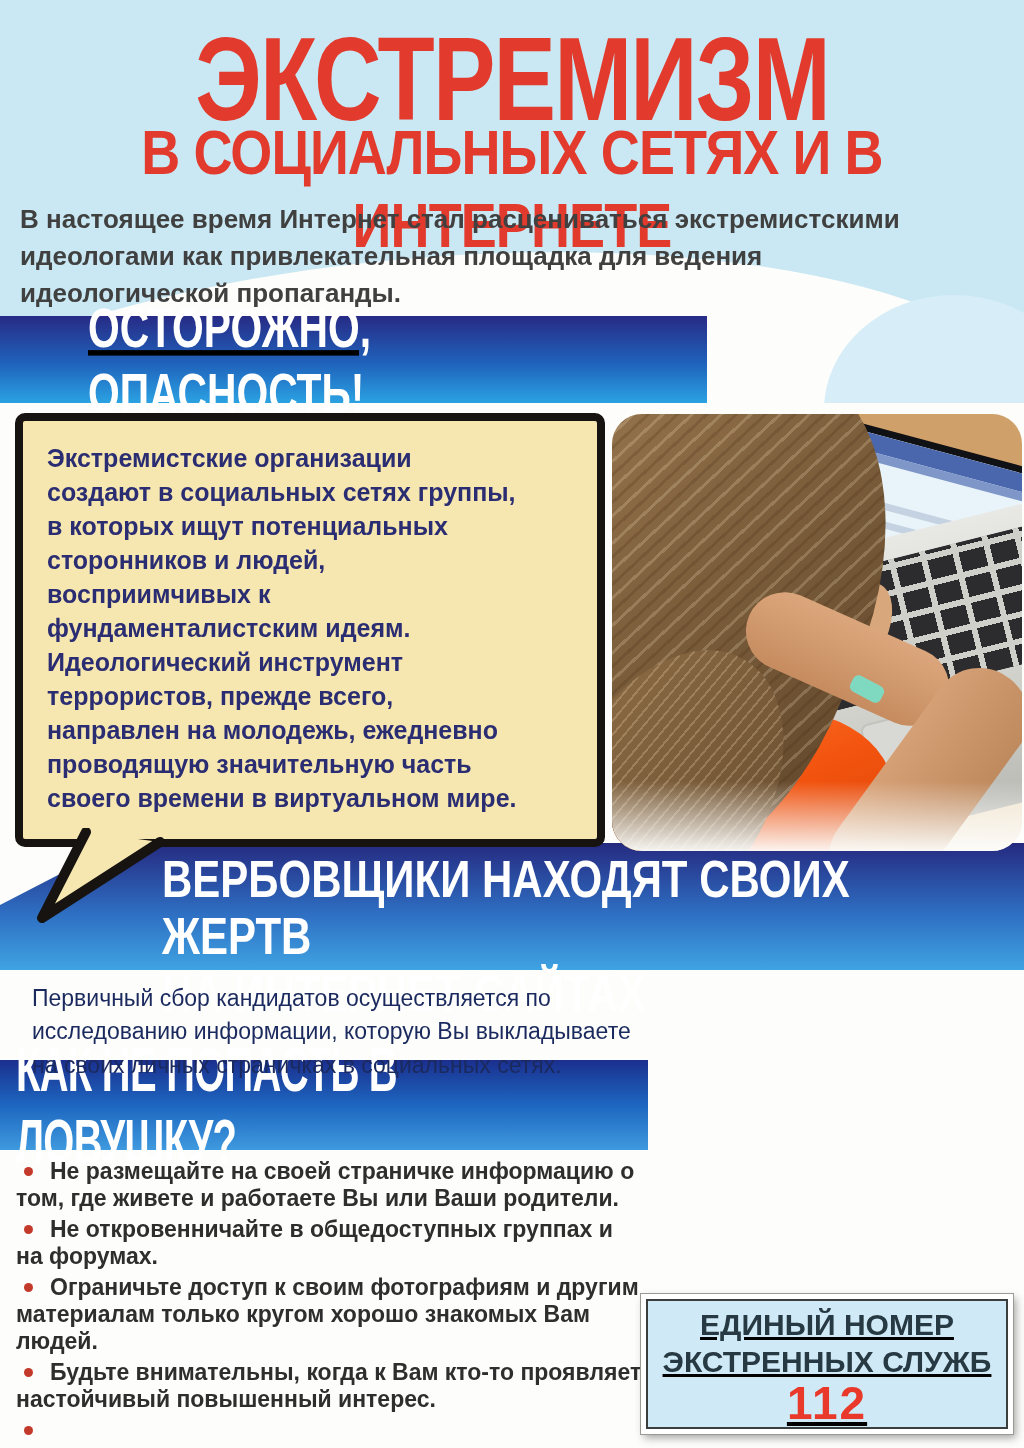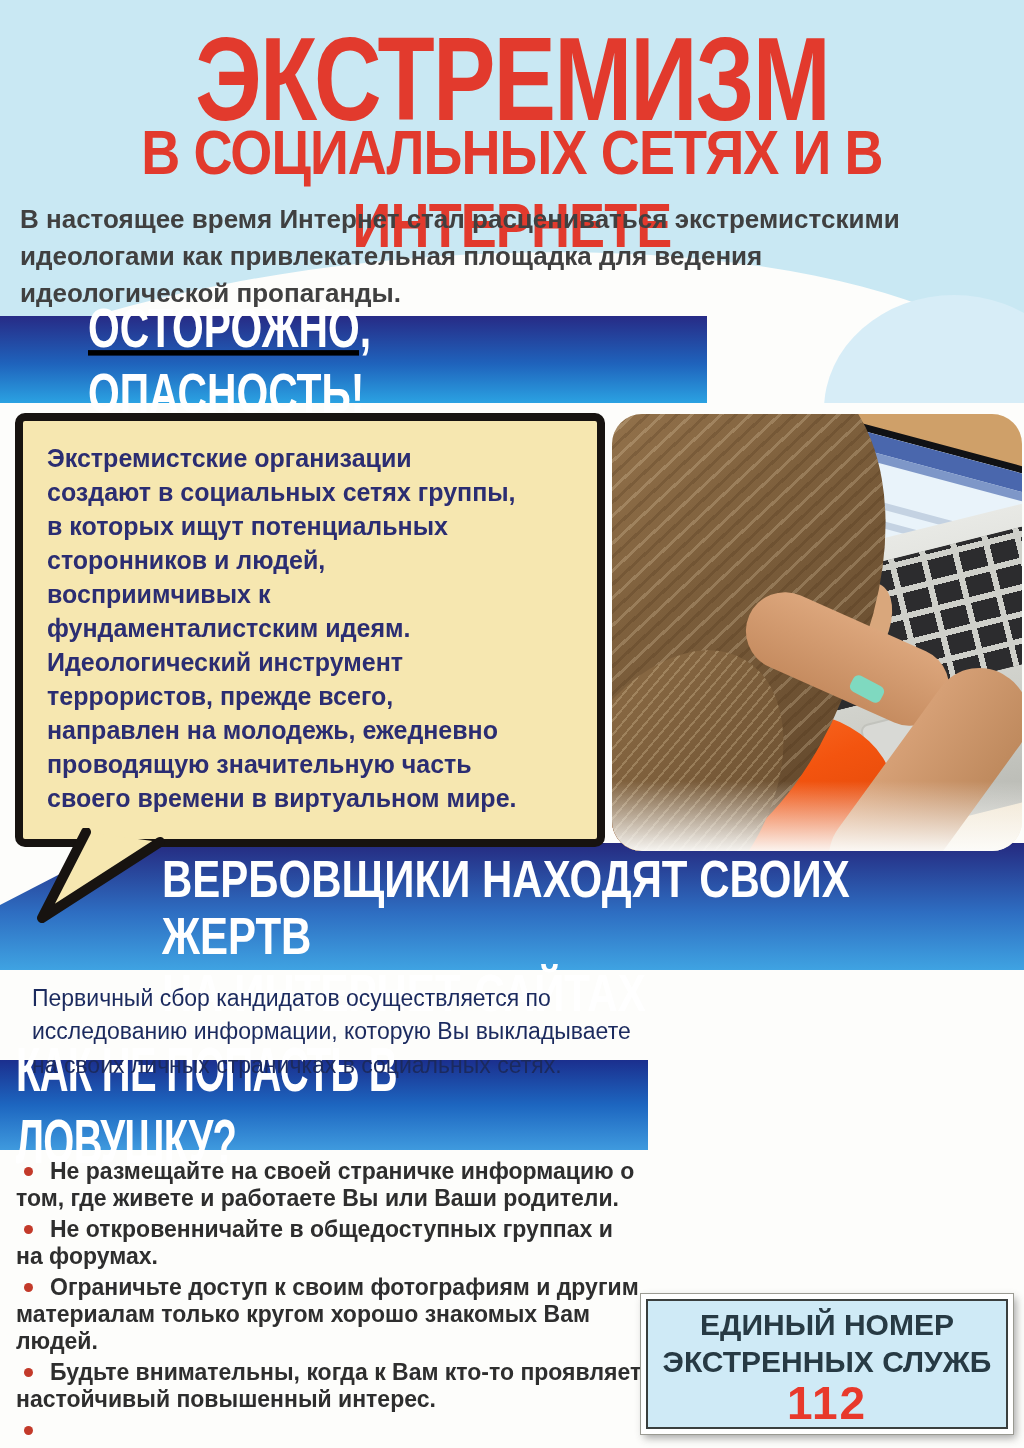--- a/index.html
+++ b/index.html
@@ -93,21 +93,21 @@
       clip-path:polygon(54px 0,100% 0,100% 100%,0 100%,0 54px);}
   .note-text{position:absolute;left:62px;right:4px;top:14px;text-align:center;font-size:26px;line-height:37px;
       font-weight:bold;color:#2c2487;white-space:pre-line;transform:scaleX(.88);transform-origin:center top;}
   .excl-bar{position:absolute;left:14px;top:64px;width:26px;height:98px;background:#e8392b;
       clip-path:polygon(0 0,100% 0,74% 100%,26% 100%);border-radius:4px;}
   .excl-dot{position:absolute;left:16px;top:174px;width:26px;height:26px;background:#e8392b;border-radius:50%;}
   
   .e-box{position:absolute;left:641px;top:1294px;width:372px;height:140px;background:#fff;padding:5px;
       box-sizing:border-box;box-shadow:3px 4px 8px rgba(60,60,60,.45);outline:1px solid #9a9a92;z-index:4;}
   .e-inner{width:100%;height:100%;background:#cfeaf6;border:2px solid #3a3f3e;box-sizing:border-box;
-      text-align:center;padding-top:5px;}
+      text-align:center;padding-top:5px;text-decoration:underline;}
   .e-line{font-size:30px;font-weight:bold;color:#273a44;line-height:37px;}
   .e-num{font-size:46px;font-weight:bold;color:#e8392b;line-height:46px;letter-spacing:2px;}
 </style>
 </head>
 <body>
 
 <div class="poster">
 
   <div class="top">
     <div class="wave-white"></div>

